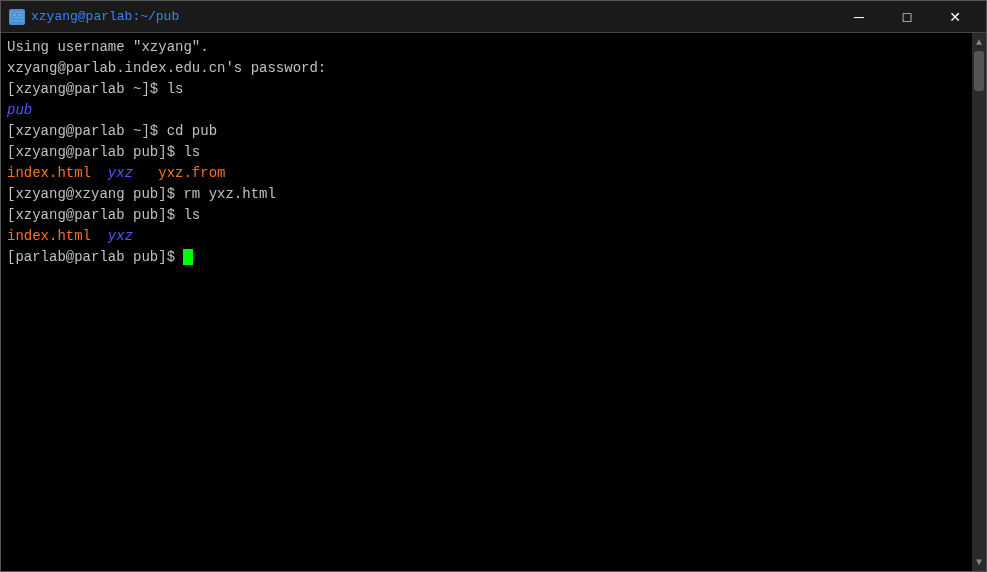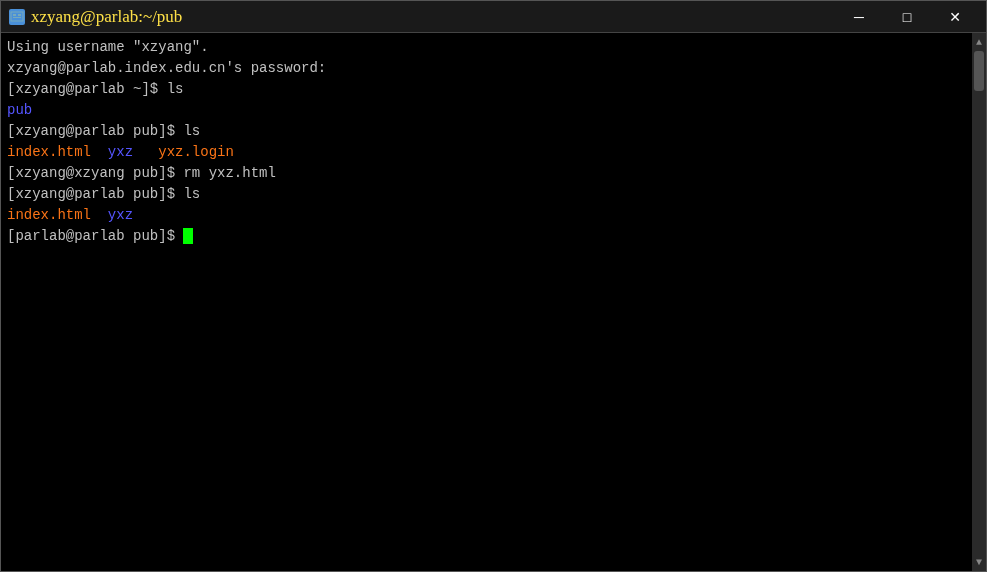--- a/index.html
+++ b/index.html
@@ -38,24 +38,23 @@
       background: #4a90d9;
       border-radius: 2px;
       flex-shrink: 0;
       display: flex;
       align-items: center;
       justify-content: center;
       font-size: 10px;
     }
 
     .titlebar-title {
-      color: #fde047;
-      font-size: 17px;
-      flex: 1;
-      font-family: Liberation Serif, serif;
+      color: #3b82f6;
+      font-size: 13px;
+      flex: 1;
     }
 
     .titlebar-buttons {
       display: flex;
       gap: 2px;
     }
 
     .titlebar-btn {
       width: 46px;
       height: 32px;
@@ -85,21 +84,21 @@
     }
 
     .line {
       white-space: pre;
       font-family: 'Courier New', Courier, monospace;
       font-size: 14px;
     }
 
     .white { color: #c0c0c0; }
 
-    .dir-color { color: #5555ff; }
+    .dir-color { color: #5555ff; font-style: italic; }
     .file-color { color: #f97316; }
 
     .cursor {
       display: inline-block;
       width: 10px;
       height: 16px;
       background: #00ff00;
       vertical-align: text-bottom;
       animation: blink 1s step-end infinite;
     }
@@ -171,24 +170,25 @@
 
       <div class="line white">Using username "xzyang".</div>
 
       <div class="line white">xzyang@parlab.index.edu.cn's password:</div>
 
 
       <div class="line white">[xzyang@parlab ~]$ ls</div>
 
       <div class="line"><span class="dir-color">pub</span></div>
 
+      <div class="line white">[xzyang@parlab ~]$ cd pub</div>
 
       <div class="line white">[xzyang@parlab pub]$ ls</div>
 
-      <div class="line"><span class="file-color">index.html</span>  <span class="dir-color">yxz</span>   <span class="file-color">yxz.login</span></div>
+      <div class="line"><span class="file-color">index.html</span>  <span class="dir-color">yxz</span>   <span class="file-color">yxz.from</span></div>
 
       <div class="line white">[xzyang@xzyang pub]$ rm yxz.html</div>
 
       <div class="line white">[xzyang@parlab pub]$ ls</div>
 
       <div class="line"><span class="file-color">index.html</span>  <span class="dir-color">yxz</span></div>
 
       <div class="line"><span class="white">[parlab@parlab pub]$ </span><span class="cursor"></span></div>
     </div>
 

